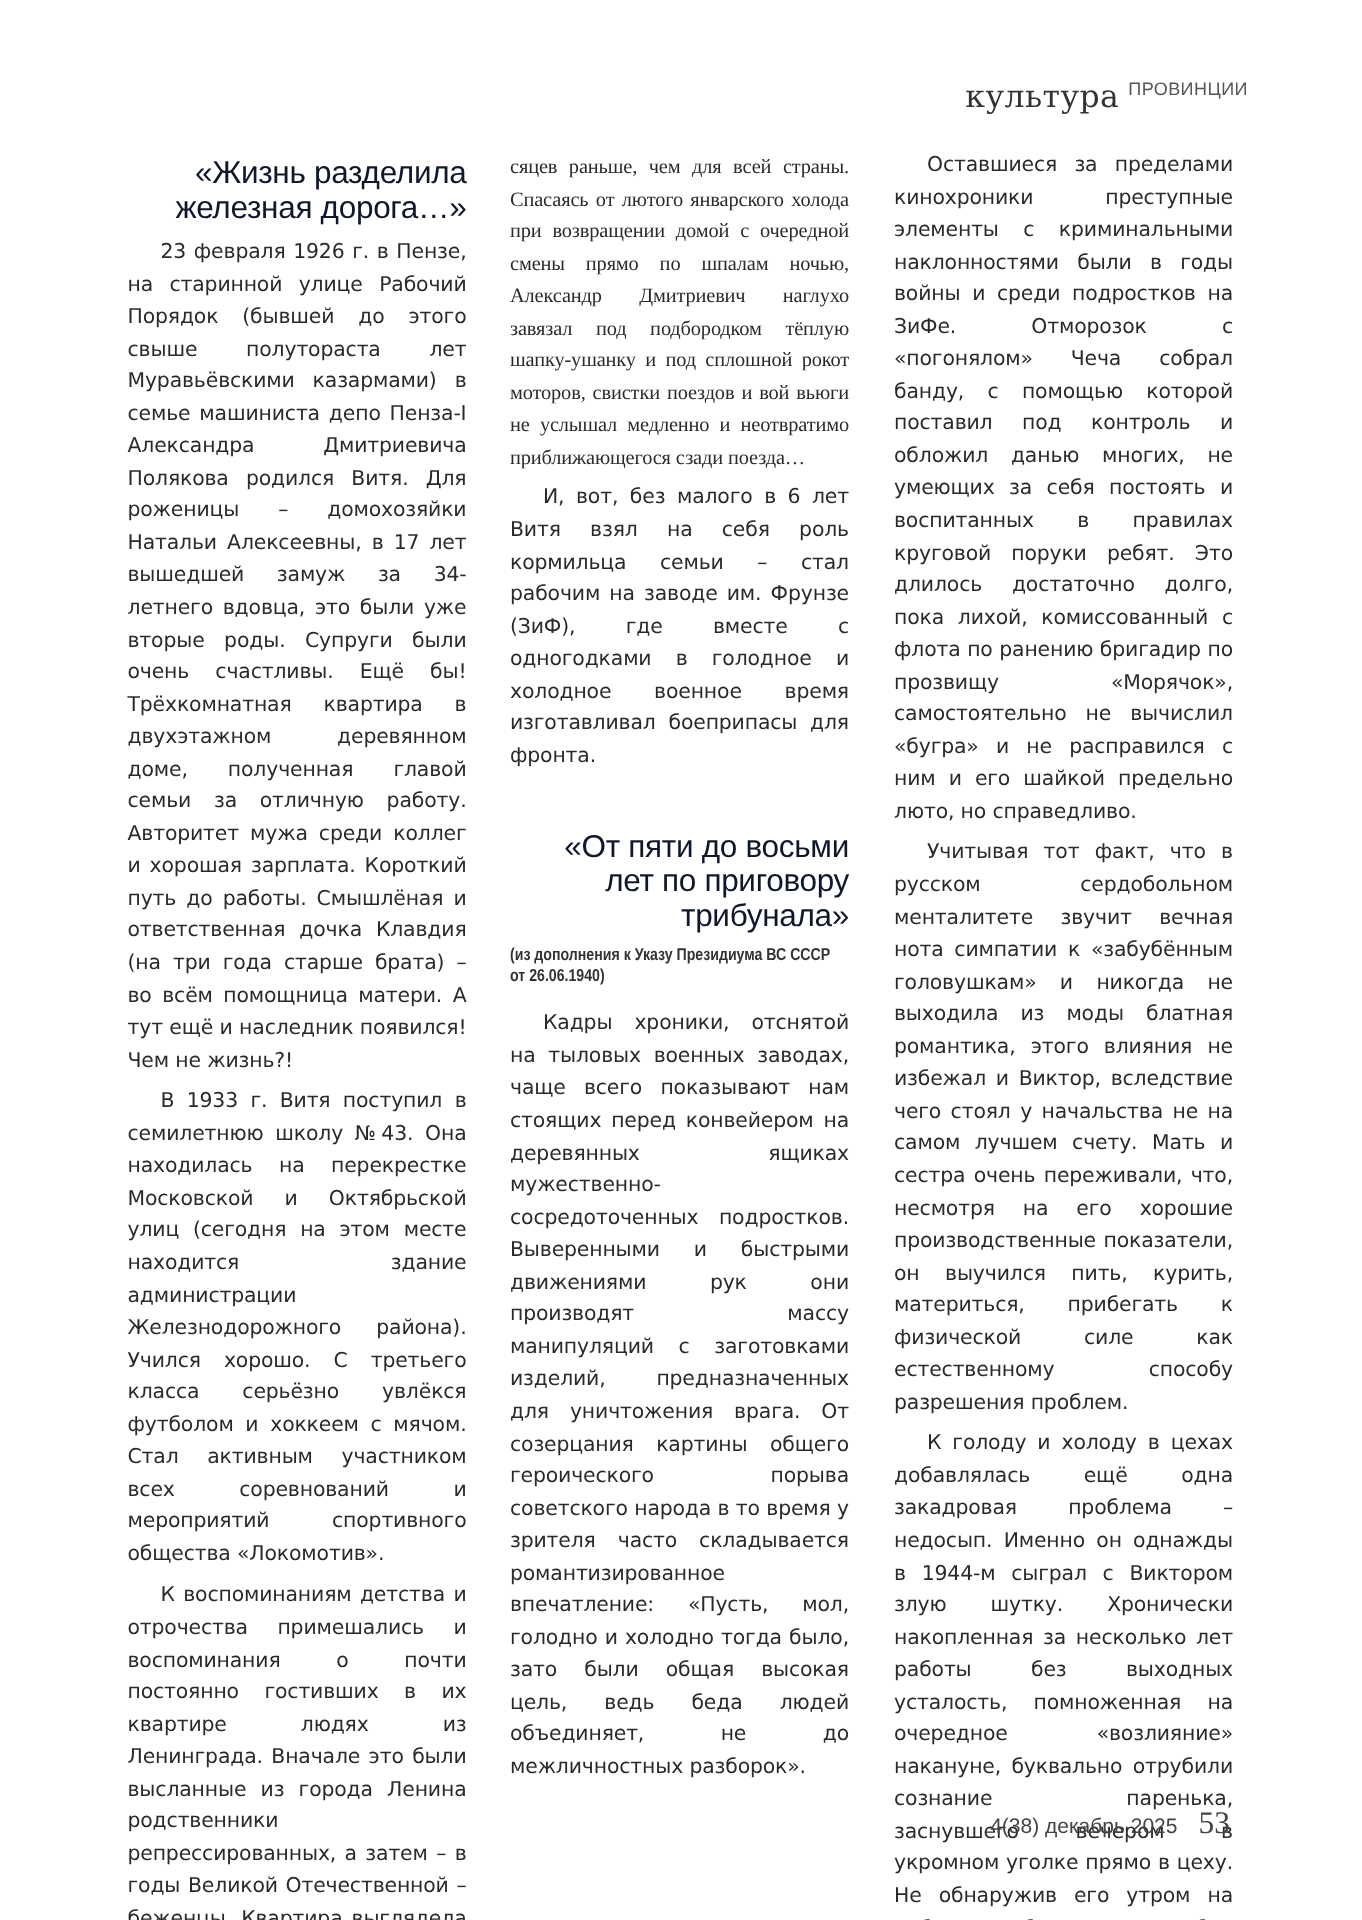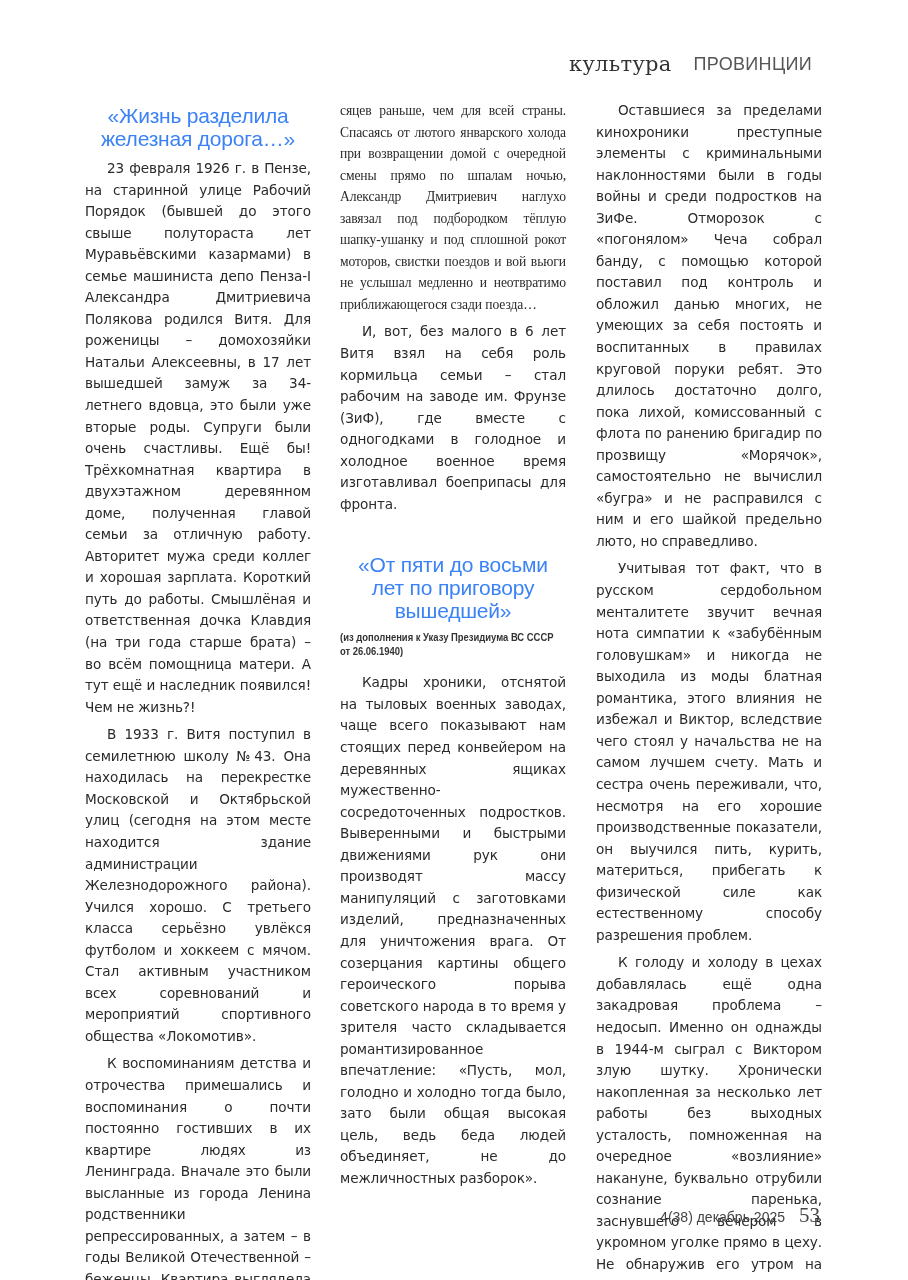--- a/index.html
+++ b/index.html
@@ -1,28 +1,28 @@
 <!DOCTYPE html>
 <html><head>
 <meta charset="utf-8">
 <style>
   html, body { margin: 0; padding: 0; background: #ffffff; }
   body { width: 908px; height: 1280px; position: relative; overflow: hidden;
          font-family: "DejaVu Sans", sans-serif; color: #2a2a2a; }
-  .header { position: absolute; top: 52px; right: 96px; display: flex; align-items: center; gap: 6px; }
+  .header { position: absolute; top: 52px; right: 76px; display: flex; align-items: flex-start; gap: 6px; }
   .brand { font-family: "DejaVu Serif", serif; font-size: 21px; color: #333; letter-spacing: 0.3px; }
-  .brand-sub { font-family: "Liberation Sans", sans-serif; font-size: 18px; color: #555; letter-spacing: 0.3px; margin-left: 16px; }
+  .brand-sub { font-family: "Liberation Sans", sans-serif; font-size: 12px; color: #555; letter-spacing: 0.3px; }
   .col { position: absolute; top: 100px; width: 226px; font-size: 13.6px; line-height: 21.55px; text-align: justify; }
   .col1 { left: 85px; }
   .col2 { left: 340px; }
   .col3 { left: 596px; }
   .col p { margin: 0 0 6px 0; text-indent: 22px; hyphens: manual; letter-spacing: -0.1px; }
   .col p.noindent { text-indent: 0; font-family: Liberation Serif, serif; }
   h2.heading { font-family: "Liberation Sans", sans-serif; font-weight: normal; font-size: 21px; line-height: 23px;
-               margin: 4px 0 8px 0; color: #3b82f6; letter-spacing: -0.2px; text-align: center; }
+               margin: 4px 0 8px 0; color: #0f172a; letter-spacing: -0.2px; text-align: right; }
   .subnote { font-family: "Liberation Sans", sans-serif; font-size: 11.5px; line-height: 14px; color: #333;
              margin: 0 0 14px 0; text-align: left; transform: scaleX(0.82); transform-origin: left; width: 275px; font-weight: bold; }
   .spacer { height: 28px; }
   .footer { position: absolute; top: 1203px; right: 88px; display: flex; align-items: baseline; gap: 14px; }
   .issue { font-family: "Liberation Sans", sans-serif; font-size: 14px; color: #444; }
   .pagenum { font-family: Liberation Serif, serif; font-size: 21px; color: #444; }
 </style>
 </head>
 <body>
 
@@ -36,21 +36,21 @@
   <p>23 февраля 1926 г. в Пензе, на старинной улице Рабочий Порядок (бывшей до этого свыше полутораста лет Муравьёвскими казармами) в семье машиниста депо Пенза-I Александра Дмитриевича Полякова родился Витя. Для роженицы – домохозяйки Натальи Алексеевны, в 17 лет вышедшей замуж за 34-летнего вдовца, это были уже вторые роды. Супруги были очень счастливы. Ещё бы! Трёхкомнатная квартира в двухэтажном деревянном доме, полученная главой семьи за отличную работу. Авторитет мужа среди коллег и хорошая зарплата. Короткий путь до работы. Смышлёная и ответственная дочка Клавдия (на три года старше брата) – во всём помощница матери. А тут ещё и наследник появился! Чем не жизнь?!</p>
   <p>В 1933 г. Витя поступил в семилетнюю школу №43. Она находилась на перекрестке Московской и Октябрьской улиц (сегодня на этом месте находится здание администрации Железнодорожного района). Учился хорошо. С третьего класса серьёзно увлёкся футболом и хоккеем с мячом. Стал активным участником всех соревнований и мероприятий спортивного общества «Локомотив».</p>
   <p>К воспоминаниям детства и отрочества примешались и воспоминания о почти постоянно гостивших в их квартире людях из Ленинграда. Вначале это были высланные из города Ленина родственники репрессированных, а затем – в годы Великой Отечественной – беженцы. Квартира выглядела как коммунальная, несмотря на то, что была записана только на Поляковых. Воспитанные в коллективистском духе советские граждане воспринимали это как норму. Спальные места в трех комнатах, на кухне и в прихожей находились всем, как на всех хватало и вкуснейших пирогов, которые пекли Наталья Алексеевна и Клавдия.</p>
 
 </div>
 
 <div class="col col2">
   <p class="noindent">сяцев раньше, чем для всей страны. Спасаясь от лютого январского холода при возвращении домой с очередной смены прямо по шпалам ночью, Александр Дмитриевич наглухо завязал под подбородком тёплую шапку-ушанку и под сплошной рокот моторов, свистки поездов и вой вьюги не услышал медленно и неотвратимо приближающегося сзади поезда…</p>
   <p>И, вот, без малого в 6 лет Витя взял на себя роль кормильца семьи – стал рабочим на заводе им. Фрунзе (ЗиФ), где вместе с одногодками в голодное и холодное военное время изготавливал боеприпасы для фронта.</p>
   <div class="spacer"></div>
-  <h2 class="heading">«От пяти до восьми лет по приговору вышедшей»</h2>
+  <h2 class="heading">«От пяти до восьми лет по приговору трибунала»</h2>
   <div class="subnote">(из дополнения к Указу Президиума ВС СССР от 26.06.1940)</div>
   <p>Кадры хроники, отснятой на тыловых военных заводах, чаще всего показывают нам стоящих перед конвейером на деревянных ящиках мужественно-сосредоточенных подростков. Выверенными и быстрыми движениями рук они производят массу манипуляций с заготовками изделий, предназначенных для уничтожения врага. От созерцания картины общего героического порыва советского народа в то время у зрителя часто складывается романтизированное впечатление: «Пусть, мол, голодно и холодно тогда было, зато были общая высокая цель, ведь беда людей объединяет, не до межличностных разборок».</p>
 
 </div>
 
 <div class="col col3">
   <p>Оставшиеся за пределами кинохроники преступные элементы с криминальными наклонностями были в годы войны и среди подростков на ЗиФе. Отморозок с «погонялом» Чеча собрал банду, с помощью которой поставил под контроль и обложил данью многих, не умеющих за себя постоять и воспитанных в правилах круговой поруки ребят. Это длилось достаточно долго, пока лихой, комиссованный с флота по ранению бригадир по прозвищу «Морячок», самостоятельно не вычислил «бугра» и не расправился с ним и его шайкой предельно люто, но справедливо.</p>
   <p>Учитывая тот факт, что в русском сердобольном менталитете звучит вечная нота симпатии к «забубённым головушкам» и никогда не выходила из моды блатная романтика, этого влияния не избежал и Виктор, вследствие чего стоял у начальства не на самом лучшем счету. Мать и сестра очень переживали, что, несмотря на его хорошие производственные показатели, он выучился пить, курить, материться, прибегать к физической силе как естественному способу разрешения проблем.</p>
   <p>К голоду и холоду в цехах добавлялась ещё одна закадровая проблема – недосып. Именно он однажды в 1944-м сыграл с Виктором злую шутку. Хронически накопленная за несколько лет работы без выходных усталость, помноженная на очередное «возлияние» накануне, буквально отрубили сознание паренька, заснувшего вечером в укромном уголке прямо в цеху. Не обнаружив его утром на работе, бригадир забил тревогу. Рабочее место Виктора оставалось пустым в течение почти всего рабочего дня, и лишь под вечер, выспавшийся, с ничего не понимающим взглядом он неожиданно возник перед всеми как привидение из-под груды промасленных тряпок.</p>
 

